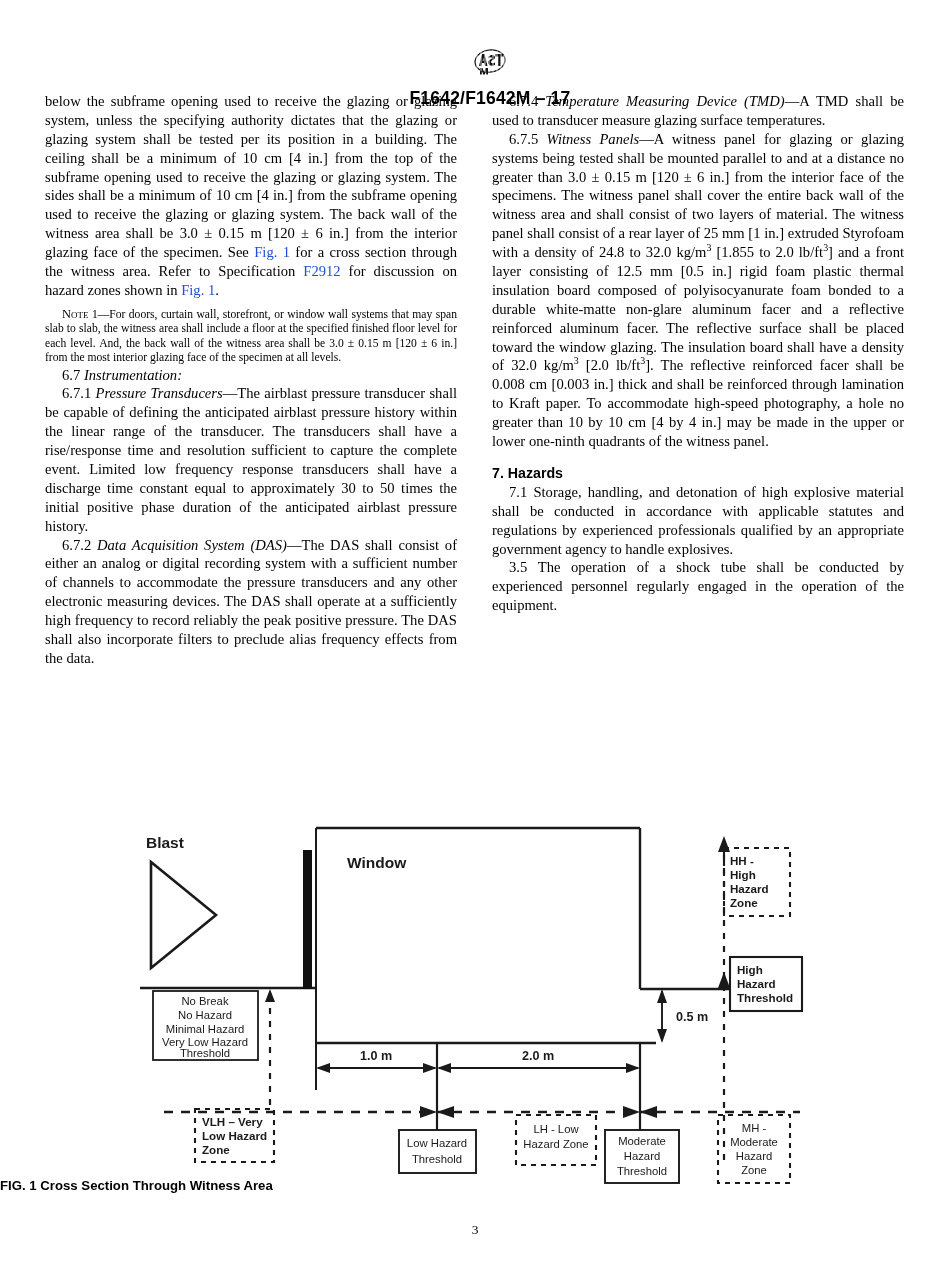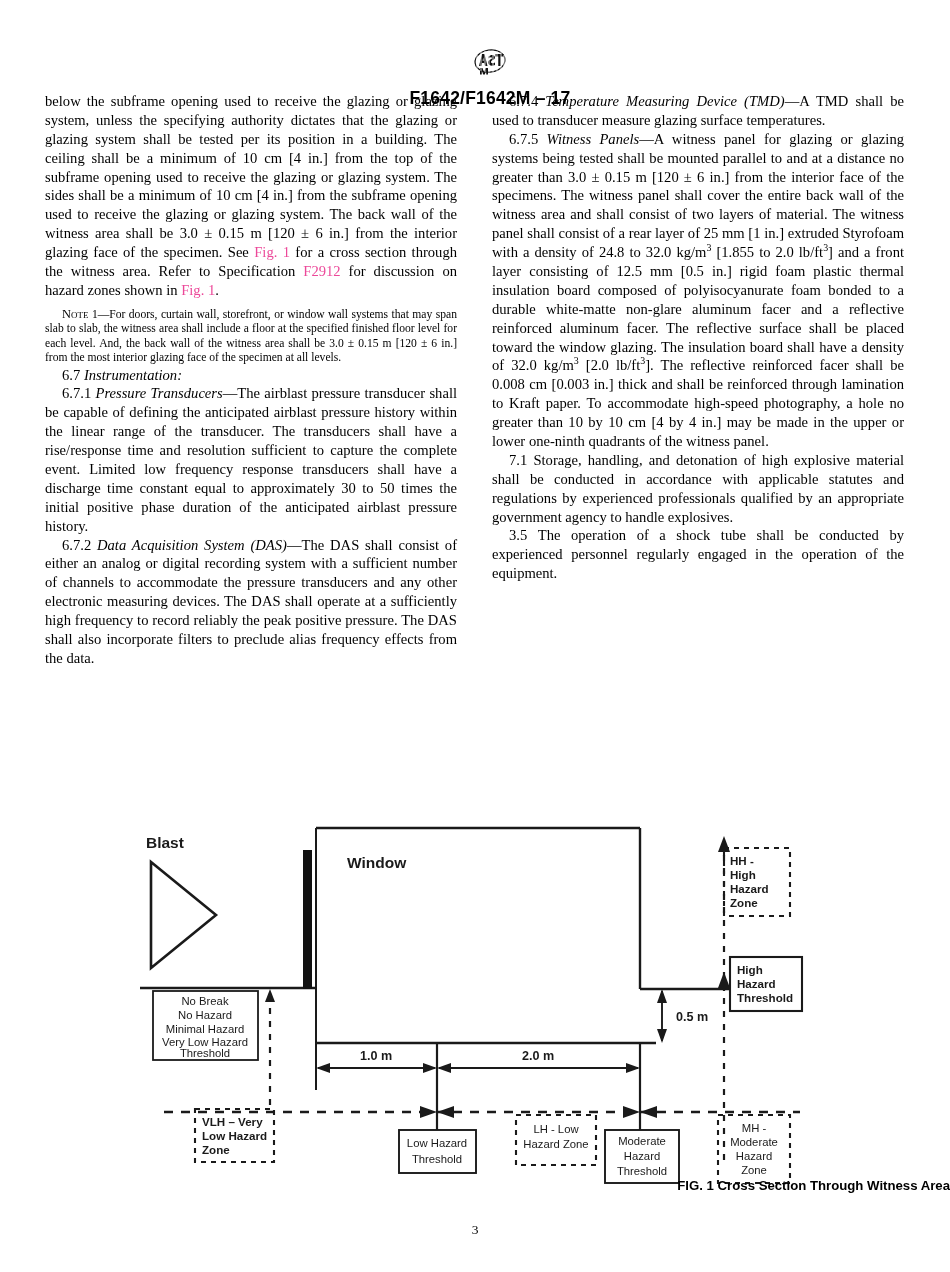--- a/index.html
+++ b/index.html
@@ -56,21 +56,21 @@
   p.body {
     margin: 0;
     font-size: 14.6px;
     line-height: 1.295;
     text-align: justify;
     text-justify: inter-word;
     hyphens: manual;
   }
   p.indent { text-indent: 17px; }
   p.noindent { text-indent: 0; }
-  .red { color: #ec4899; }
+  .red { color: #1d4ed8; }
   i, .it { font-style: italic; }
 
   p.note {
     margin: 7px 0 0 0;
     font-size: 11.6px;
     line-height: 1.245;
     text-align: justify;
     text-indent: 17px;
   }
   .smallcaps {
@@ -96,21 +96,21 @@
     left: 0;
     top: 812px;
     width: 788px;
     height: 400px;
   }
   .figure-caption {
     position: absolute;
     top: 1178px;
     left: 0;
     width: 950px;
-    text-align: right;
+    text-align: left;
     font-family: "Liberation Sans", "DejaVu Sans", sans-serif;
     font-weight: bold;
     font-size: 13.2px;
   }
   .page-number {
     position: absolute;
     top: 1222px;
     left: 0;
     width: 950px;
     text-align: center;
@@ -164,20 +164,21 @@
 
   </div>
 
   <div class="col">
 
     <p class="body indent"><span>6.7.4</span>&nbsp;<i>Temperature Measuring Device (TMD)</i><span>—A TMD shall be used to transducer measure glazing surface temperatures.</span></p>
 
     <p class="body indent"><span>6.7.5</span>&nbsp;<i>Witness Panels</i><span>—A witness panel for glazing or glazing systems being tested shall be mounted parallel to and at a distance no greater than 3.0 ± 0.15 m [120 ± 6 in.] from the interior face of the specimens. The witness panel shall cover the entire back wall of the witness area and shall consist of two layers of material. The witness panel shall consist of a rear layer of 25 mm [1 in.] extruded Styrofoam with a density of 24.8 to 32.0 kg/m</span><sup>3</sup><span> [1.855 to 2.0 lb/ft</span><sup>3</sup><span>] and a front layer consisting of 12.5 mm [0.5 in.] rigid foam plastic thermal insulation board composed of polyisocyanurate foam bonded to a durable white-matte non-glare aluminum facer and a reflective reinforced aluminum facer. The reflective surface shall be placed toward the window glazing. The insulation board shall have a density of 32.0 kg/m</span><sup>3</sup><span> [2.0 lb/ft</span><sup>3</sup><span>]. The reflective reinforced facer shall be 0.008 cm [0.003 in.] thick and shall be reinforced through lamination to Kraft paper. To accommodate high-speed photography, a hole no greater than 10 by 10 cm [4 by 4 in.] may be made in the upper or lower one-ninth quadrants of the witness panel.</span></p>
 
 
+    <h3 class="section-head">7.  Hazards</h3>
 
     <p class="body indent gap-small"><span>7.1</span>&nbsp;<span>Storage, handling, and detonation of high explosive material shall be conducted in accordance with applicable statutes and regulations by experienced professionals qualified by an appropriate government agency to handle explosives.</span></p>
 
     <p class="body indent gap-before"><span>3.5</span>&nbsp;<span>The operation of a shock tube shall be conducted by experienced personnel regularly engaged in the operation of the equipment.</span></p>
 
   </div>
 </div>
 
 <div class="figure-wrap">
   <svg width="950" height="400" viewBox="0 0 950 400" xmlns="http://www.w3.org/2000/svg">

